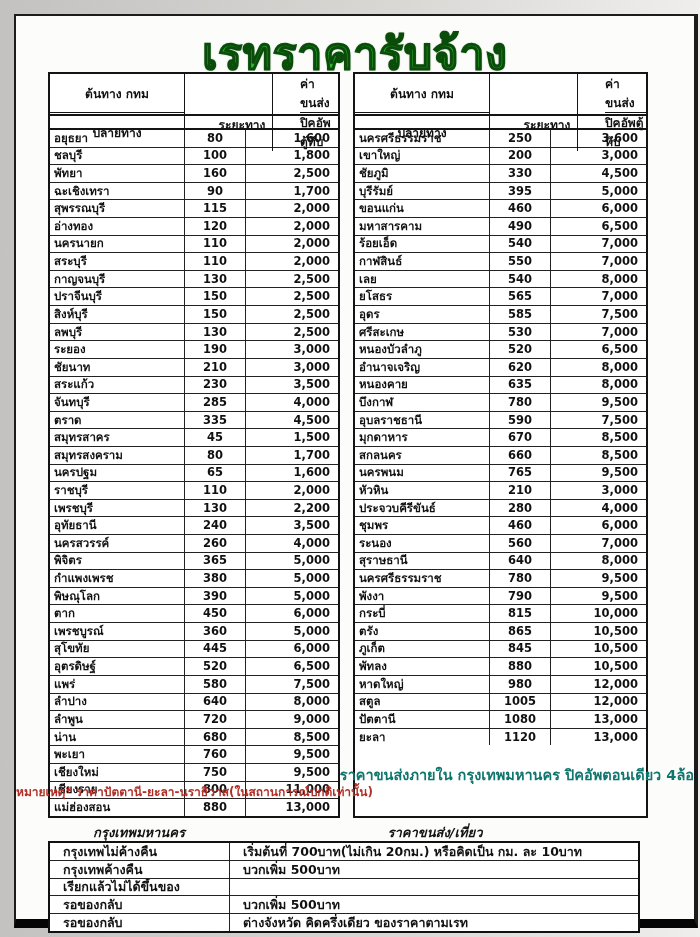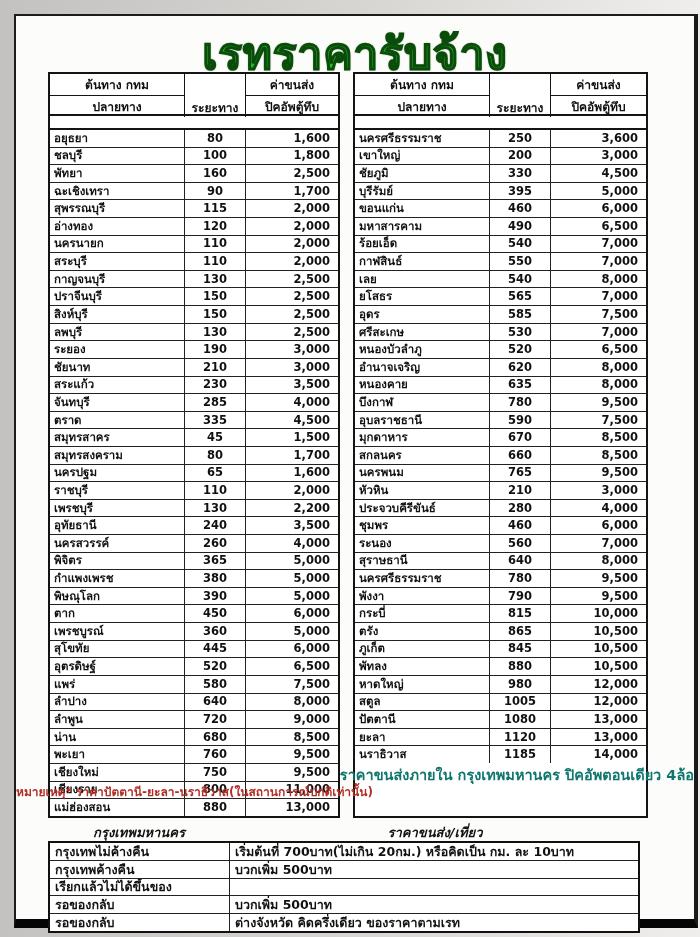--- a/index.html
+++ b/index.html
@@ -19,21 +19,21 @@
     font-size:44px;font-weight:bold;letter-spacing:1px;
     color:var(--title-green,#2db32d);
     -webkit-text-stroke:1.6px #0a4d0a;
     text-shadow:0 0 2px #0a4d0a;
   }
   
   .tables{position:absolute;left:32px;top:56px;display:flex;gap:13px;}
   .rate-table{box-sizing:border-box;border:2px solid #141414;background:#fff;}
   .rate-table.left{width:292px;}
   .rate-table.right{width:295px;}
-  .rt-header{display:grid;grid-template-columns:135px 61px 1fr;height:40px;border-bottom:2px solid #141414;}
+  .rt-header{display:grid;grid-template-columns:135px 61px 1fr;height:40px;border-bottom:2px solid #141414;gap:27px;}
   .rt-header .hcol{border-right:1.5px solid #141414;display:flex;flex-direction:column;}
   .rt-header .hcol:last-child{border-right:none;}
   .hline{flex:1;display:flex;align-items:center;justify-content:center;font-size:12px;font-weight:bold;}
   .hsplit .hline:first-child{border-bottom:1.2px solid #141414;}
   .hsingle{justify-content:center;align-items:center;display:flex;flex:1;font-size:12px;font-weight:bold;margin-top:24px;}
   .rt-spacer{height:12px;border-bottom:2px solid #141414;}
   .rt-row{display:grid;grid-template-columns:135px 61px 1fr;height:16.62px;border-bottom:1px solid #222;font-size:11.5px;font-weight:600;line-height:15px;}
   .rt-row:last-child{border-bottom:none;}
   .rt-row .c{border-right:1px solid #222;display:flex;align-items:center;overflow:hidden;white-space:nowrap;}
   .rt-row .c:last-child{border-right:none;}
@@ -49,21 +49,21 @@
     position:absolute;left:0;top:747px;width:100%;text-align:right;
     font-size:14.5px;font-weight:bold;color:#0f766e;
   }
   
   .bkk-wrap{position:absolute;left:32px;top:806px;width:592px;}
   .bkk-head{display:grid;grid-template-columns:182px 1fr;height:19px;font-size:13px;font-weight:bold;}
   .bkk-head div{display:flex;align-items:center;justify-content:center;font-style:italic;}
   .bkk-table{box-sizing:border-box;border:2px solid #111;background:#fff;}
   .bkk-row{display:grid;grid-template-columns:180px 1fr;height:16.8px;border-bottom:1.2px solid #222;font-size:12.5px;font-weight:600;line-height:15px;}
   .bkk-row:last-child{border-bottom:none;}
-  .bkk-row .bc{display:flex;align-items:center;padding-left:5px;white-space:nowrap;overflow:hidden;}
+  .bkk-row .bc{display:flex;align-items:center;padding-left:5px;white-space:nowrap;overflow:hidden;margin-left:8px;}
   .bkk-row .bc.label{border-right:1.5px solid #222;}
 </style>
 </head>
 <body>
 
 <div class="document">
 
   <div class="title">เรทราคารับจ้าง</div>
 
   <div class="tables">
@@ -465,25 +465,20 @@
           </div>
           <div class="rt-row">
             <div class="c dest">ปัตตานี</div>
             <div class="c dist">1080</div>
             <div class="c cost">13,000</div>
           </div>
           <div class="rt-row">
             <div class="c dest">ยะลา</div>
             <div class="c dist">1120</div>
             <div class="c cost">13,000</div>
-          </div>
-          <div class="rt-row">
-            <div class="c dest">นราธิวาส</div>
-            <div class="c dist">1185</div>
-            <div class="c cost">14,000</div>
           </div>
         </div>
     </div>
 
   </div>
 
   <div class="note-red">หมายเหตุ*  ราคาปัตตานี-ยะลา-นราธิวาส(ในสถานการณ์ปกติเท่านั้น)</div>
   <div class="note-black">ราคาขนส่งภายใน กรุงเทพมหานคร ปิคอัพตอนเดียว 4ล้อ</div>
 
   <div class="bkk-wrap">

